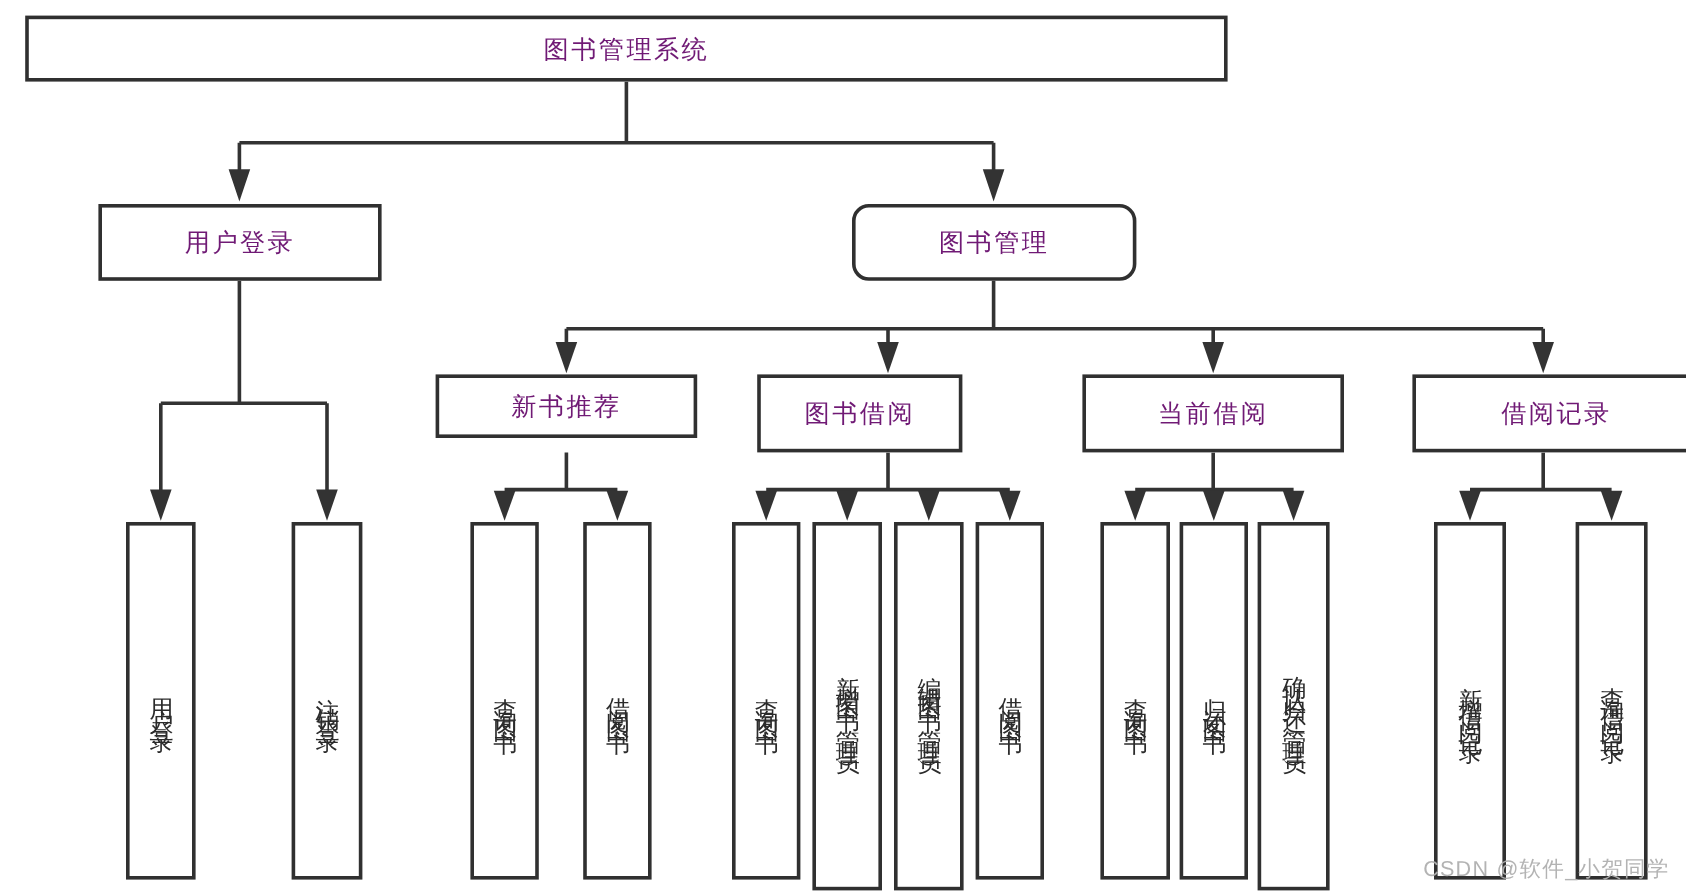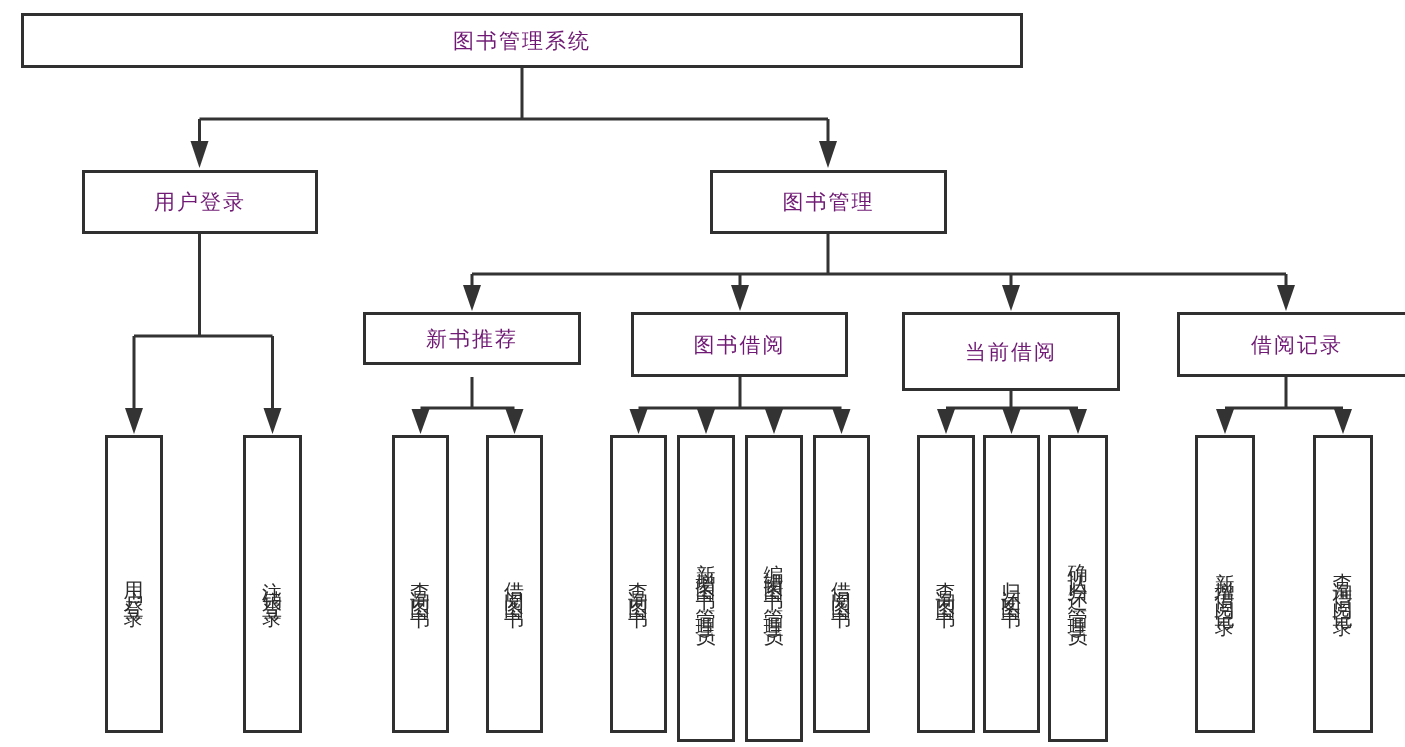--- a/index.html
+++ b/index.html
@@ -102,31 +102,31 @@
     <polygon points="1334,409 1352,409 1343,434"></polygon>
   </svg>
 
   <div class="node" style="left:21px; top:13px; width:1002px; height:55px;">
     <span class="h-label">图书管理系统</span>
   </div>
 
   <div class="node" style="left:82px; top:170px; width:236px; height:64px;">
     <span class="h-label">用户登录</span>
   </div>
-  <div class="node" style="left:710px; top:170px; width:237px; height:64px;">
+  <div class="node" style="left:710px; top:170px; width:237px; height:64px;border-radius:14px;">
     <span class="h-label">图书管理</span>
   </div>
 
   <div class="node" style="left:363px; top:312px; width:218px; height:53px;">
     <span class="h-label">新书推荐</span>
   </div>
-  <div class="node" style="left:631px; top:312px; width:217px; height:65px;justify-content:center;">
+  <div class="node" style="left:631px; top:312px; width:171px; height:65px;justify-content:center;">
     <span class="h-label">图书借阅</span>
   </div>
-  <div class="node" style="left:902px; top:312px; width:218px; height:79px;">
+  <div class="node" style="left:902px; top:312px; width:218px; height:65px;">
     <span class="h-label">当前借阅</span>
   </div>
   <div class="node" style="left:1177px; top:312px; width:240px; height:65px;">
     <span class="h-label">借阅记录</span>
   </div>
 
   <div class="node" style="left:105px; top:435px; width:58px; height:298px;">
     <span class="v-label">用户登录</span>
   </div>
   <div class="node" style="left:243px; top:435px; width:59px; height:298px;">
@@ -163,14 +163,15 @@
     <span class="v-label">确认归还（管理员）</span>
   </div>
 
   <div class="node" style="left:1195px; top:435px; width:60px; height:298px;">
     <span class="v-label">新增借阅记录</span>
   </div>
   <div class="node" style="left:1313px; top:435px; width:60px; height:298px;">
     <span class="v-label">查询借阅记录</span>
   </div>
 
+  <div class="watermark">CSDN @软件_小贺同学</div>
 
 </div>
 
 </body></html>

